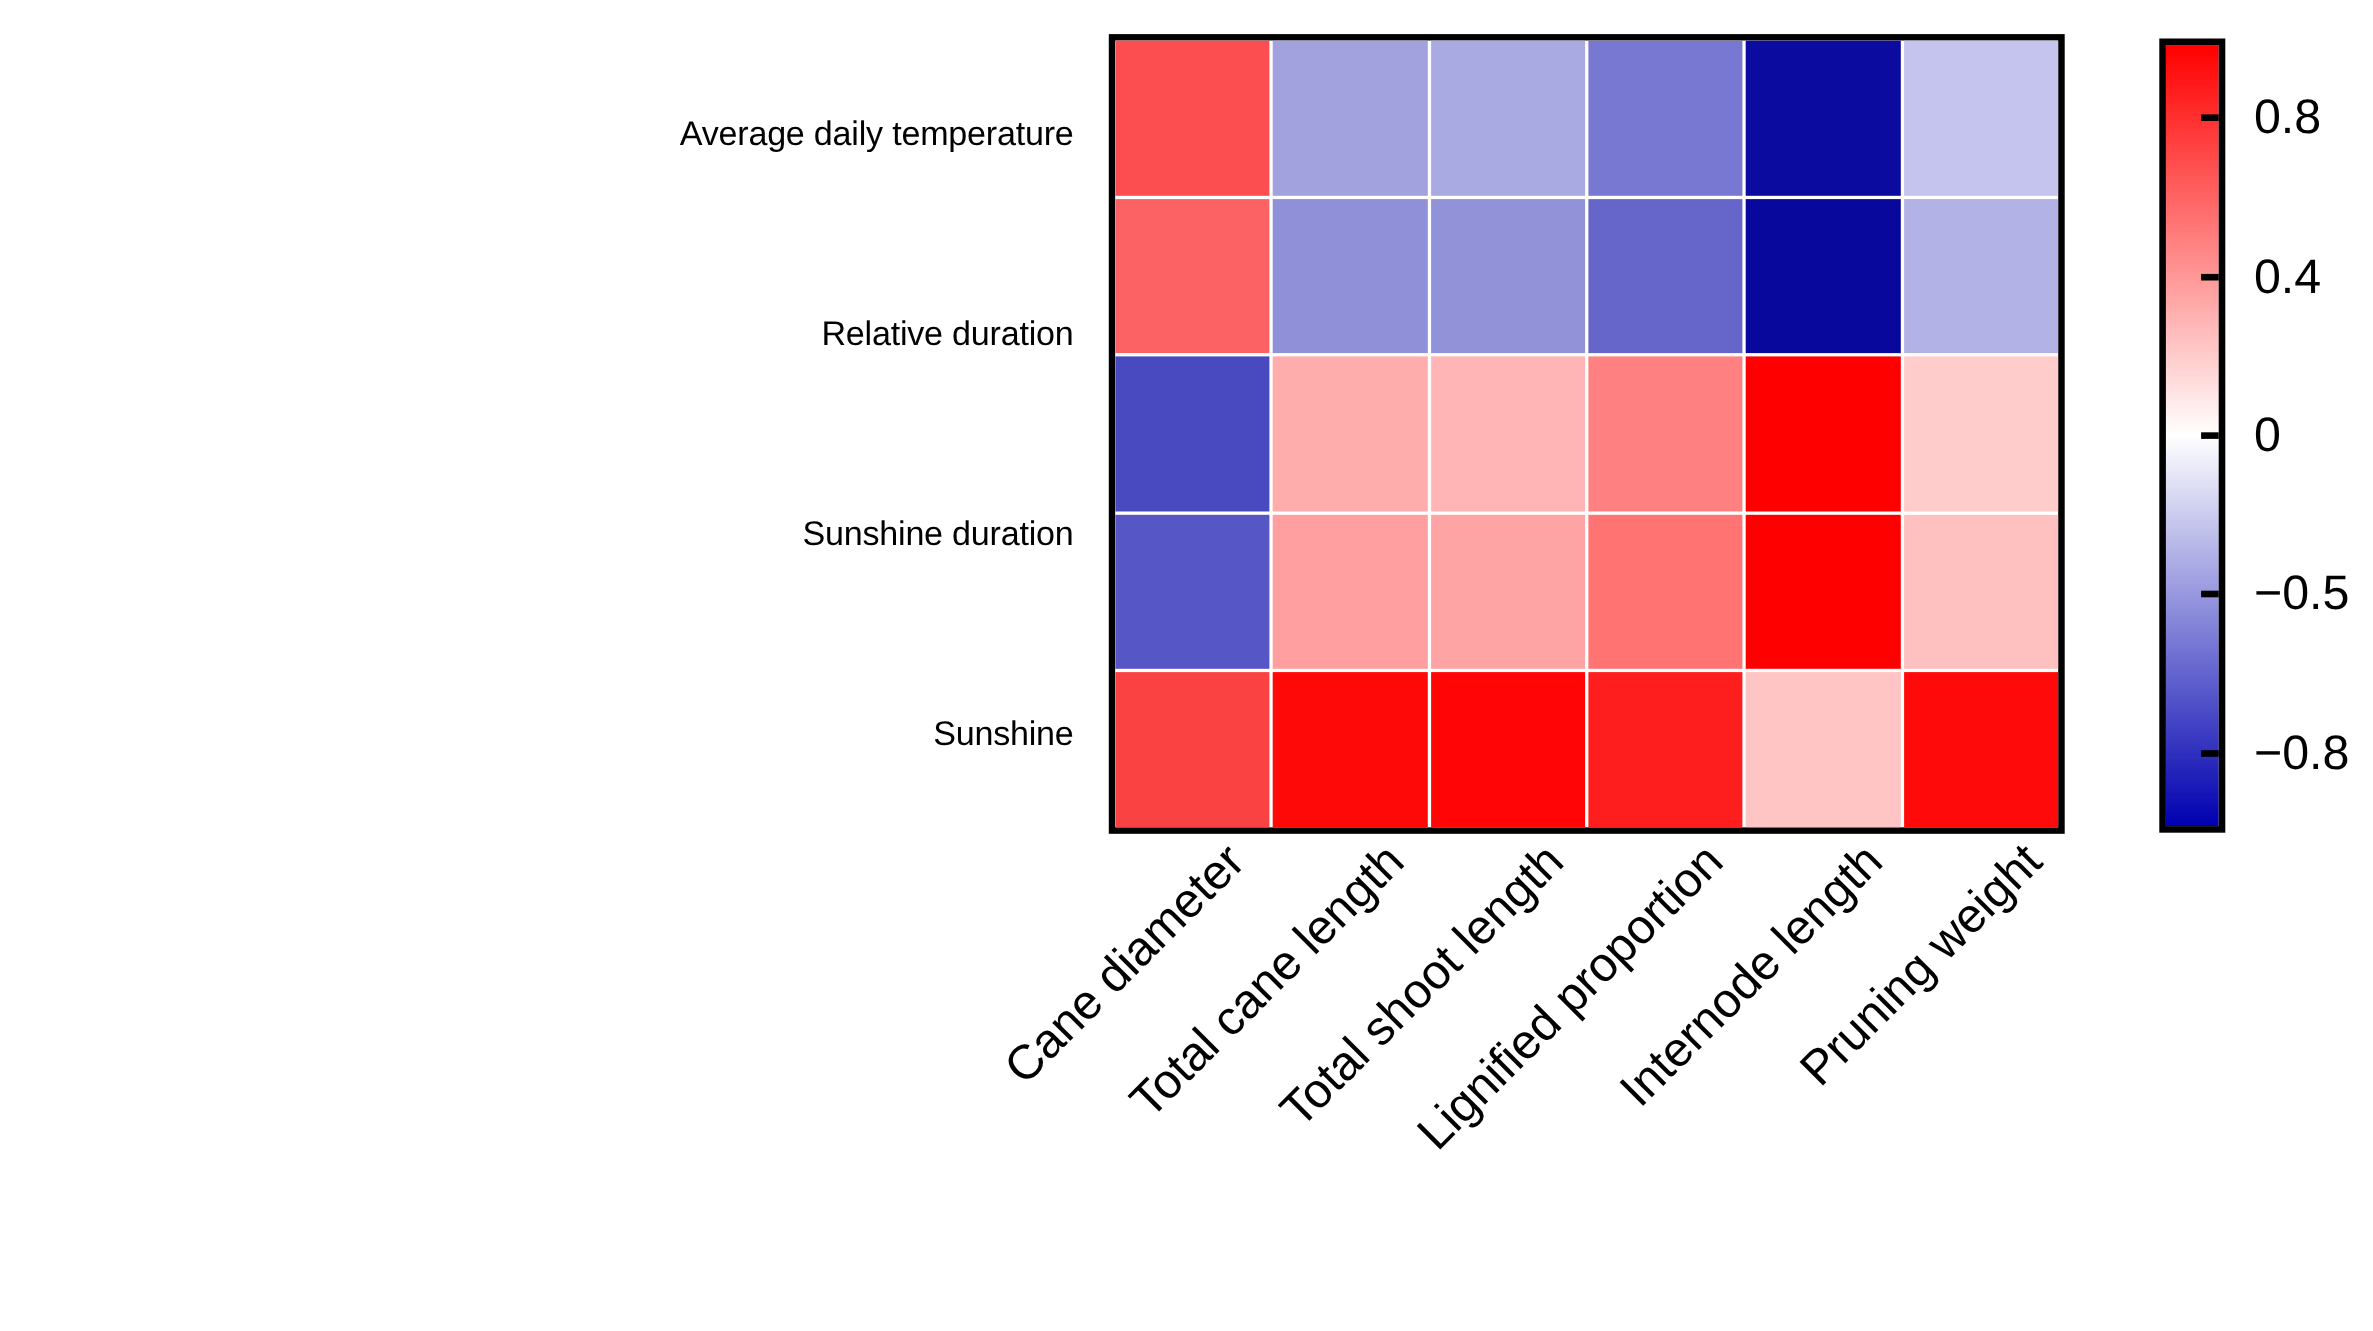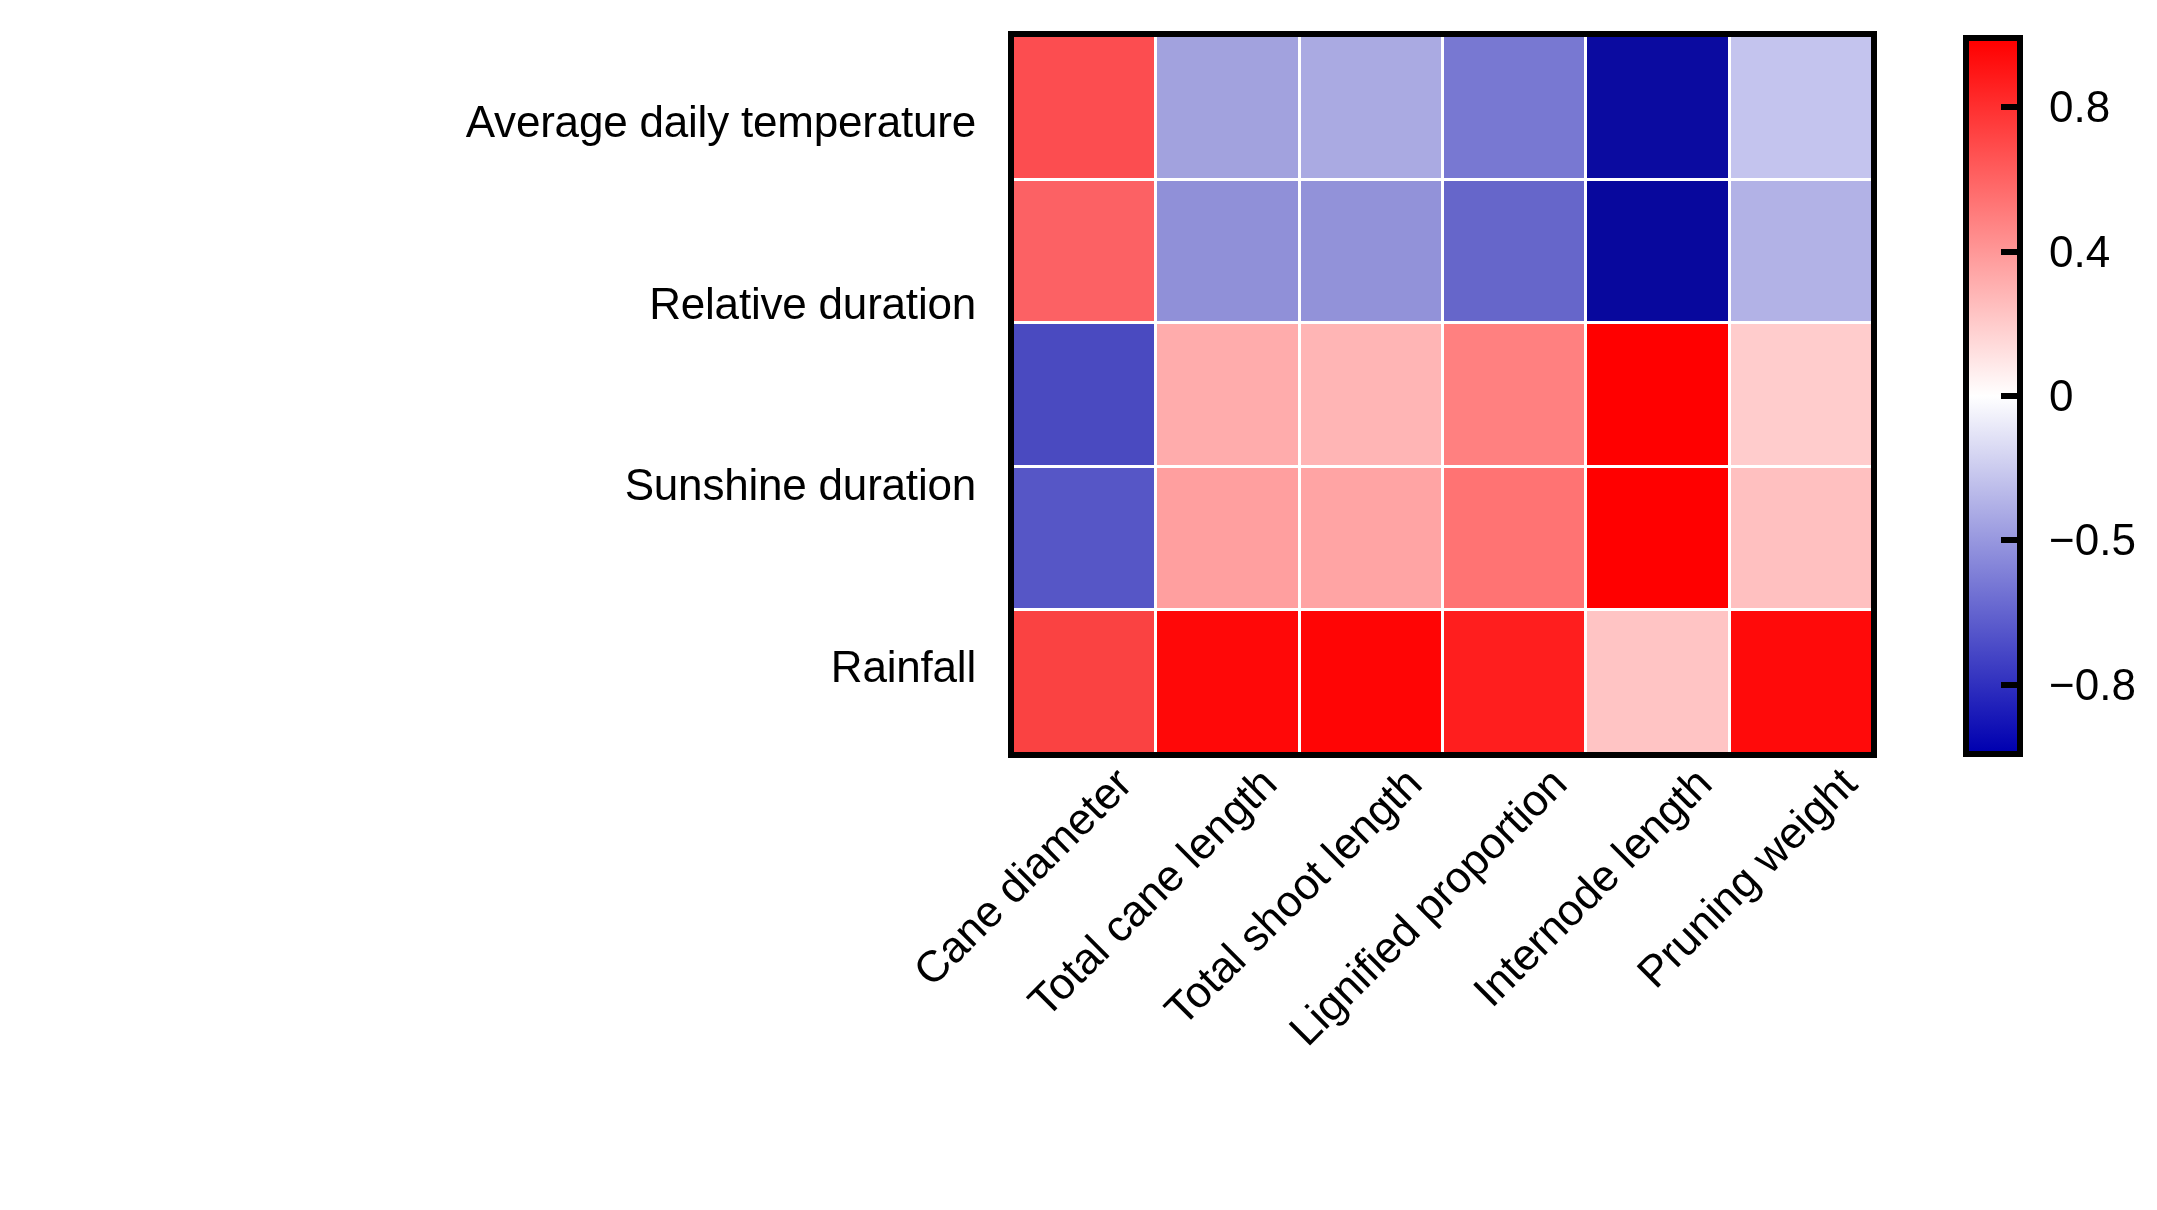--- a/index.html
+++ b/index.html
@@ -34,21 +34,21 @@
     display: flex;
     flex-direction: column;
   }
   .ylabel {
     flex: 1 1 0;
     display: flex;
     align-items: center;
     justify-content: flex-end;
     padding-right: 16px;
     box-sizing: border-box;
-    font-size: 44px;
+    font-size: 31px;
     color: #000000;
     white-space: nowrap;
     letter-spacing: -0.2px;
   }
 
   
   #heatmap-frame {
     position: absolute;
     left: 1008px;
     top: 31px;
@@ -136,21 +136,21 @@
 </style>
 </head>
 <body>
 
 <div id="figure">
 
   <div id="ylabels">
     <div class="ylabel">Average daily temperature</div>
     <div class="ylabel">Relative duration</div>
     <div class="ylabel">Sunshine duration</div>
-    <div class="ylabel">Rainfall</div>
+    <div class="ylabel">Sunshine</div>
   </div>
 
   <div id="heatmap-frame">
     <div id="heatmap-grid">
         <div class="hm-cell" style="background: rgb(252, 77, 80);"></div>
         <div class="hm-cell" style="background: rgb(162, 162, 222);"></div>
         <div class="hm-cell" style="background: rgb(170, 170, 226);"></div>
         <div class="hm-cell" style="background: rgb(120, 120, 210);"></div>
         <div class="hm-cell" style="background: rgb(11, 11, 160);"></div>
         <div class="hm-cell" style="background: rgb(196, 196, 238);"></div>

